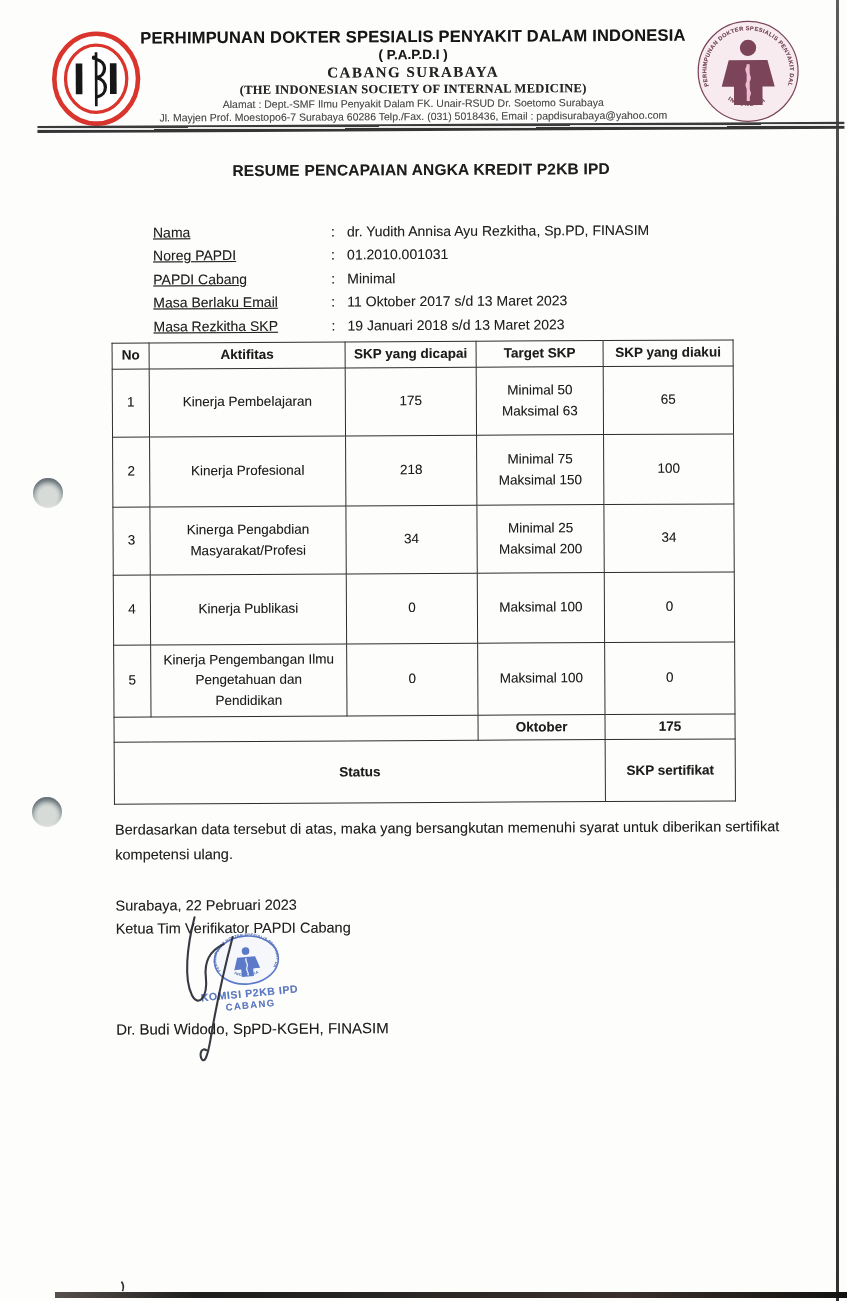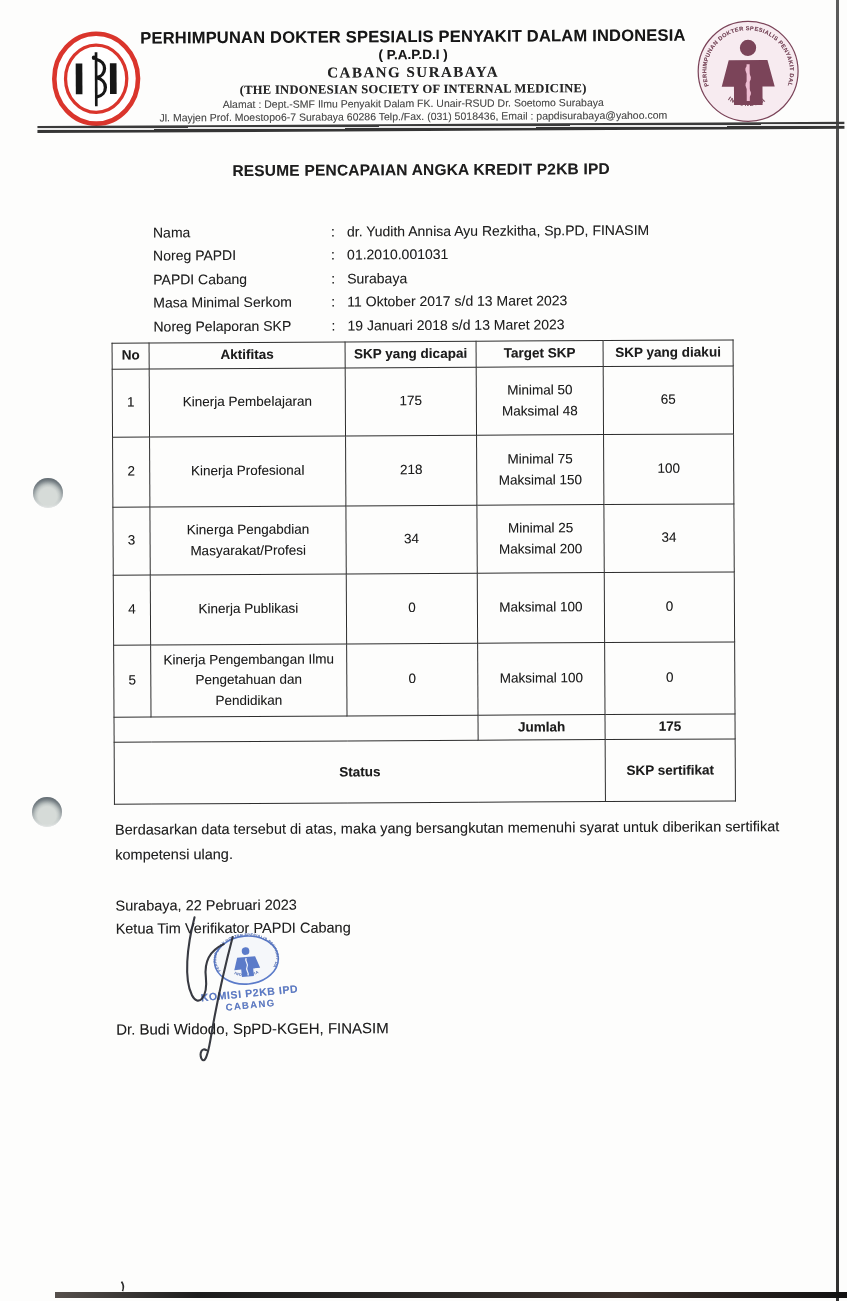--- a/index.html
+++ b/index.html
@@ -22,21 +22,21 @@
   .english{ font-family:"Liberation Serif", serif; font-size:12.5px; font-weight:bold; letter-spacing:.3px; line-height:15px; color:#232323;}
   .addr{ font-size:10.5px; color:#4c4c4c; line-height:12.5px; }
   .header-rule{ position:absolute; left:40px; top:124px; width:807px; height:7px;
     background:linear-gradient(#3a3a3a 0 32%, #e9e9e9 32% 58%, #353535 58% 100%); }
 
   
   .page-title{ position:absolute; left:60px; top:161px; width:727px; text-align:center;
     font-size:15.5px; font-weight:bold; letter-spacing:.2px; color:#1d1d1d;}
   .fields{ position:absolute; left:155px; top:219px; }
   .field-row{ display:flex; height:23.5px; align-items:center; font-size:14px; color:#1f1f1f;}
-  .f-label{ width:178px; }
+  .f-label{ width:178px;text-decoration:underline; }
   .f-colon{ width:16px; }
   .f-value{ white-space:nowrap; }
 
   
   table.skp{ position:absolute; left:113px; top:341px; width:621px;
     border-collapse:collapse; table-layout:fixed; font-size:13.5px; color:#1c1c1c;}
   table.skp td, table.skp th{ border:1.6px solid #2e2e2e; padding:2px 5px; text-align:center; vertical-align:middle; line-height:1.5; }
   table.skp th{ font-weight:bold; height:23px; padding:1px 3px;}
   td.pre{ white-space:pre-line; }
   tr.sum-row{ height:21px; } tr.sum-row td{ font-weight:bold; }
@@ -116,29 +116,29 @@
           <span class="f-value">dr. Yudith Annisa Ayu Rezkitha, Sp.PD, FINASIM</span>
         </div>
         <div class="field-row">
           <span class="f-label">Noreg PAPDI</span>
           <span class="f-colon">:</span>
           <span class="f-value">01.2010.001031</span>
         </div>
         <div class="field-row">
           <span class="f-label">PAPDI Cabang</span>
           <span class="f-colon">:</span>
-          <span class="f-value">Surabaya</span>
-        </div>
-        <div class="field-row">
-          <span class="f-label">Masa Minimal Serkom</span>
+          <span class="f-value">Minimal</span>
+        </div>
+        <div class="field-row">
+          <span class="f-label">Masa Berlaku Email</span>
           <span class="f-colon">:</span>
           <span class="f-value">11 Oktober 2017 s/d 13 Maret 2023</span>
         </div>
         <div class="field-row">
-          <span class="f-label">Noreg Pelaporan SKP</span>
+          <span class="f-label">Masa Rezkitha SKP</span>
           <span class="f-colon">:</span>
           <span class="f-value">19 Januari 2018 s/d 13 Maret 2023</span>
         </div>
       </div>
 
     <table class="skp">
       <colgroup>
         <col style="width:37px">
           <col style="width:196px">
           <col style="width:131px">
@@ -154,21 +154,21 @@
             <th>SKP yang diakui</th>
           </tr>
         </thead>
       <tbody>
 
       <tr style="height: 68px;">
             <td>1</td>
             <td class="pre">Kinerja Pembelajaran</td>
             <td>175</td>
             <td class="pre">Minimal 50
-Maksimal 48</td>
+Maksimal 63</td>
             <td>65</td>
           </tr>
           <tr style="height: 70px;">
             <td>2</td>
             <td class="pre">Kinerja Profesional</td>
             <td>218</td>
             <td class="pre">Minimal 75
 Maksimal 150</td>
             <td>100</td>
           </tr>
@@ -194,21 +194,21 @@
 Pengetahuan dan
 Pendidikan</td>
             <td>0</td>
             <td class="pre">Maksimal 100</td>
             <td>0</td>
           </tr>
         </tbody>
       <tbody>
         <tr class="sum-row">
           <td colspan="3"></td>
-          <td>Jumlah</td>
+          <td>Oktober</td>
           <td>175</td>
         </tr>
         <tr class="status-row">
           <td colspan="4">Status</td>
           <td>SKP sertifikat</td>
         </tr>
       </tbody>
     </table>
 
     <div class="paragraph">Berdasarkan data tersebut di atas, maka yang bersangkutan memenuhi syarat untuk diberikan sertifikat kompetensi ulang.</div>

